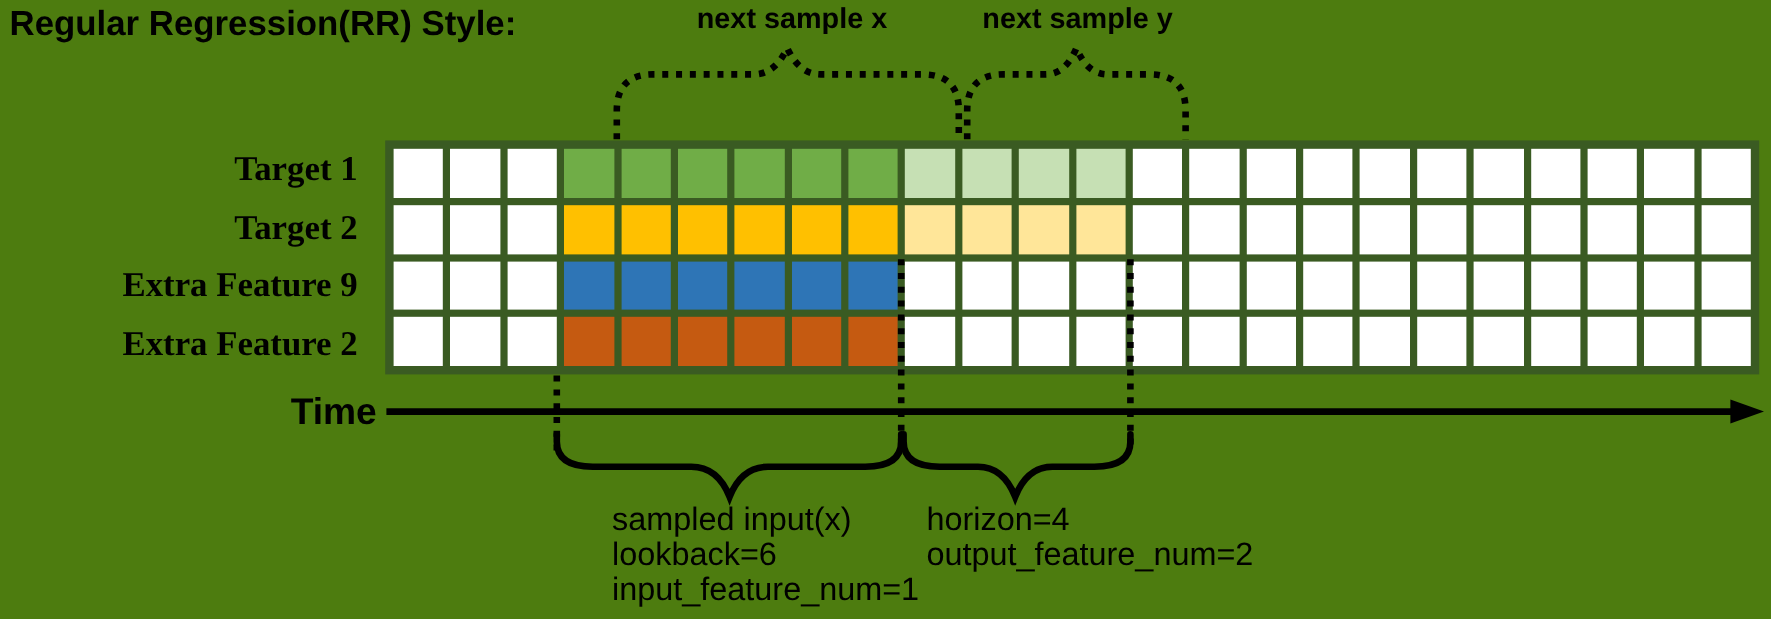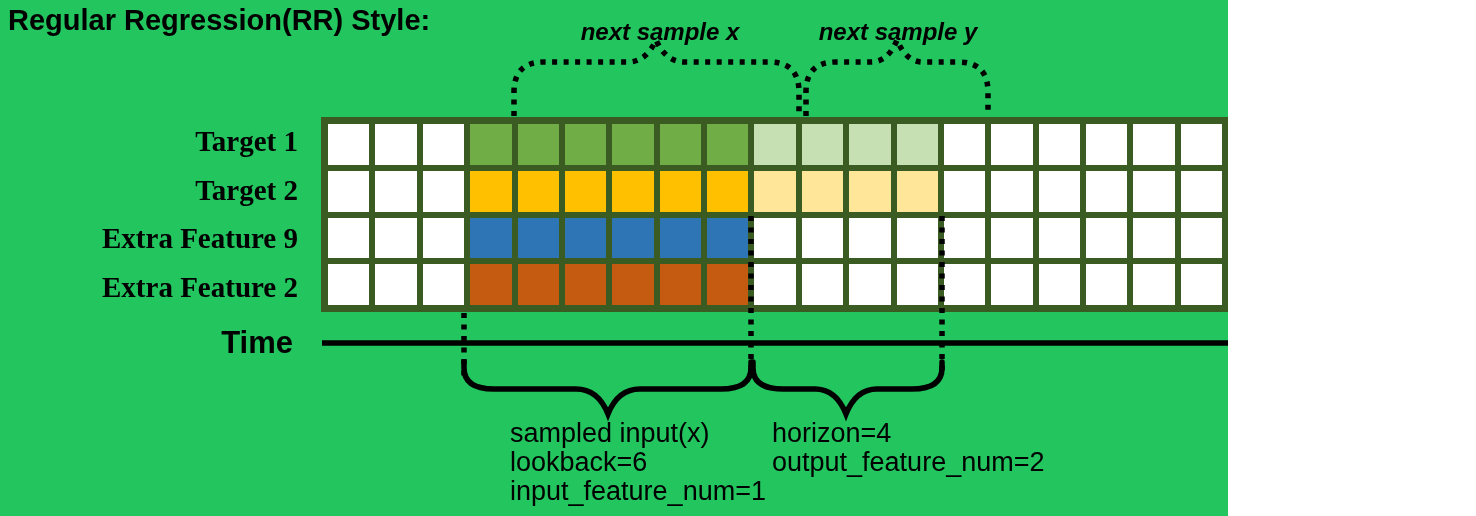--- a/index.html
+++ b/index.html
@@ -1,41 +1,39 @@
 <!DOCTYPE html>
 <html><head>
 <meta charset="utf-8">
 <style>
   html, body { margin: 0; padding: 0; background: #ffffff; }
   #canvas {
     position: relative;
-    width: 1228px;
+    width: 1476px;
     height: 516px;
-    background: #22c55e;
+    background: #4d7c0f;
     font-family: "Liberation Sans", sans-serif;
     overflow: hidden;
   }
   .title {
     position: absolute;
     left: 8px; top: 4px;
     font-size: 29px;
     font-weight: bold;
     color: #000;
     white-space: nowrap;
   }
   .top-label {
     position: absolute;
     top: 2px;
     transform: translateX(-50%);
     font-size: 24px;
-    font-style: italic;
-    font-weight: bold;
-    color: #000;
-    white-space: nowrap;
-    margin-top: 16px;
+    font-weight: bold;
+    color: #000;
+    white-space: nowrap;
   }
   #next-sample-x-label { left: 660px; }
   #next-sample-y-label { left: 898px; }
 
   .row-labels {
     position: absolute;
     left: 0; top: 117px;
     width: 310px; height: 195px;
     display: flex;
     flex-direction: column;
@@ -62,21 +60,21 @@
     padding: 7px;
     display: grid;
     grid-template-columns: repeat(24, 1fr);
     grid-template-rows: repeat(4, 1fr);
     gap: 6px;
   }
   .cell { background: #ffffff; }
 
   .time-label {
     position: absolute;
-    left: 165px; top: 325px;
+    left: 186px; top: 325px;
     width: 128px;
     text-align: right;
     font-size: 31px;
     font-weight: bold;
     color: #000;
     white-space: nowrap;
   }
 
   .bottom-note {
     position: absolute;

